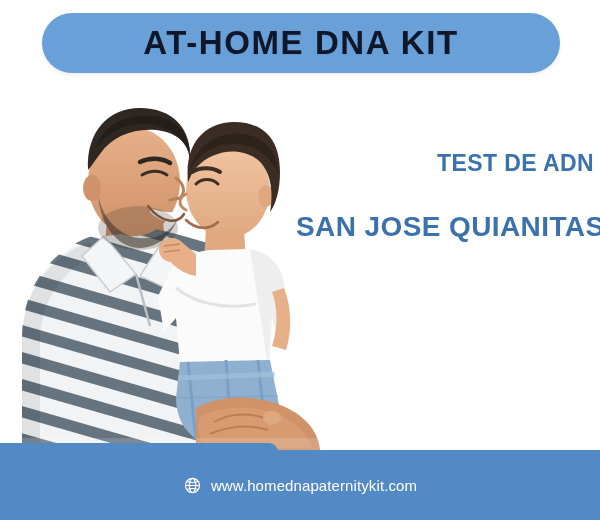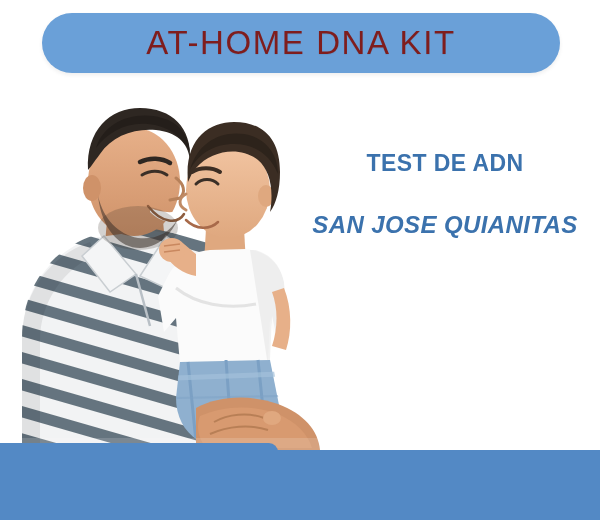--- a/index.html
+++ b/index.html
@@ -29,23 +29,23 @@
     width: 518px;
     height: 60px;
     background: #6aa0d8;
     border-radius: 30px;
     display: flex;
     align-items: center;
     justify-content: center;
     box-shadow: 0 2px 4px rgba(0,0,0,0.07);
   }
   .header-title {
-    color: #7f1d1d;
+    color: #0f172a;
     font-size: 33px;
-    font-weight: normal;
+    font-weight: bold;
     letter-spacing: 1.6px;
     white-space: nowrap;
     text-shadow: 0 1px 1px rgba(0,0,0,0.06);
     font-family: "Liberation Sans", sans-serif;
     text-align: center;
   }
 
   
   .photo-wrap {
     position: absolute;
@@ -69,24 +69,25 @@
     width: 298px;
     text-align: center;
   }
   .rt-line {
     color: #3b72ad;
     font-weight: bold;
     font-size: 23px;
     letter-spacing: 0.4px;
     line-height: 1;
     white-space: nowrap;
+    text-align: right;
   }
   .rt-line.l1 { margin-bottom: 38px; }
   .rt-line.l2 { margin-bottom: 38px; }
-  .rt-line.l3 { font-size: 24px; font-style: italic; }
+  .rt-line.l3 { font-size: 28px; }
 
   
   .footer {
     position: absolute;
     left: 0;
     top: 450px;
     width: 600px;
     height: 70px;
     background: #5389c5;
   }
@@ -263,17 +264,31 @@
   <div class="right-text">
     <div class="rt-line l1">TEST DE ADN</div>
     <div class="rt-line l3">SAN JOSE QUIANITAS</div>
   </div>
 
   <div class="footer-notch"></div>
   <div class="footer"></div>
 
   <div class="footer-rows">
 
+    <div class="f-row row1">
+      <div class="f-item">
+        <span class="f-icon">
+          <svg width="19" height="19" viewBox="0 0 24 24" fill="none" stroke="#ffffff" stroke-width="1.5">
+            <circle cx="12" cy="12" r="9"></circle>
+            <ellipse cx="12" cy="12" rx="4" ry="9"></ellipse>
+            <line x1="3" y1="12" x2="21" y2="12"></line>
+            <path d="M5 7 C8 8.6 16 8.6 19 7"></path>
+            <path d="M5 17 C8 15.4 16 15.4 19 17"></path>
+          </svg>
+        </span>
+        <span class="f-text">www.homednapaternitykit.com</span>
+      </div>
+    </div>
 
 
   </div>
 
 </div>
 
 </body></html>

